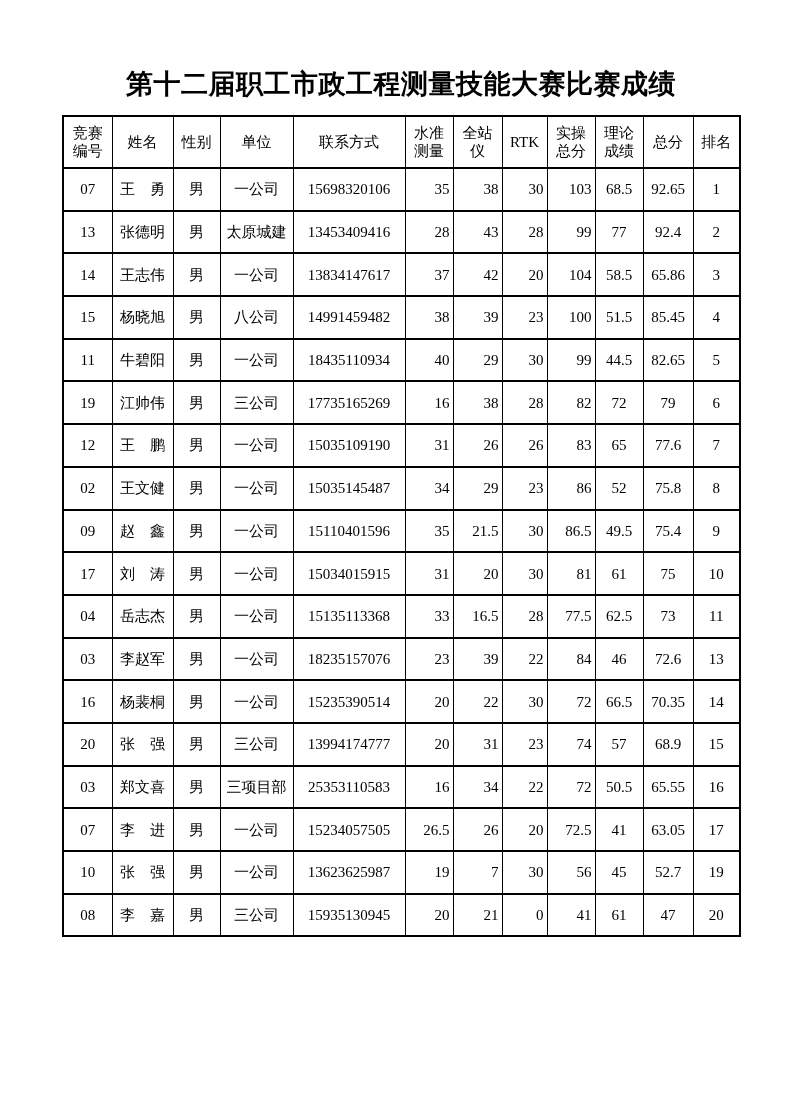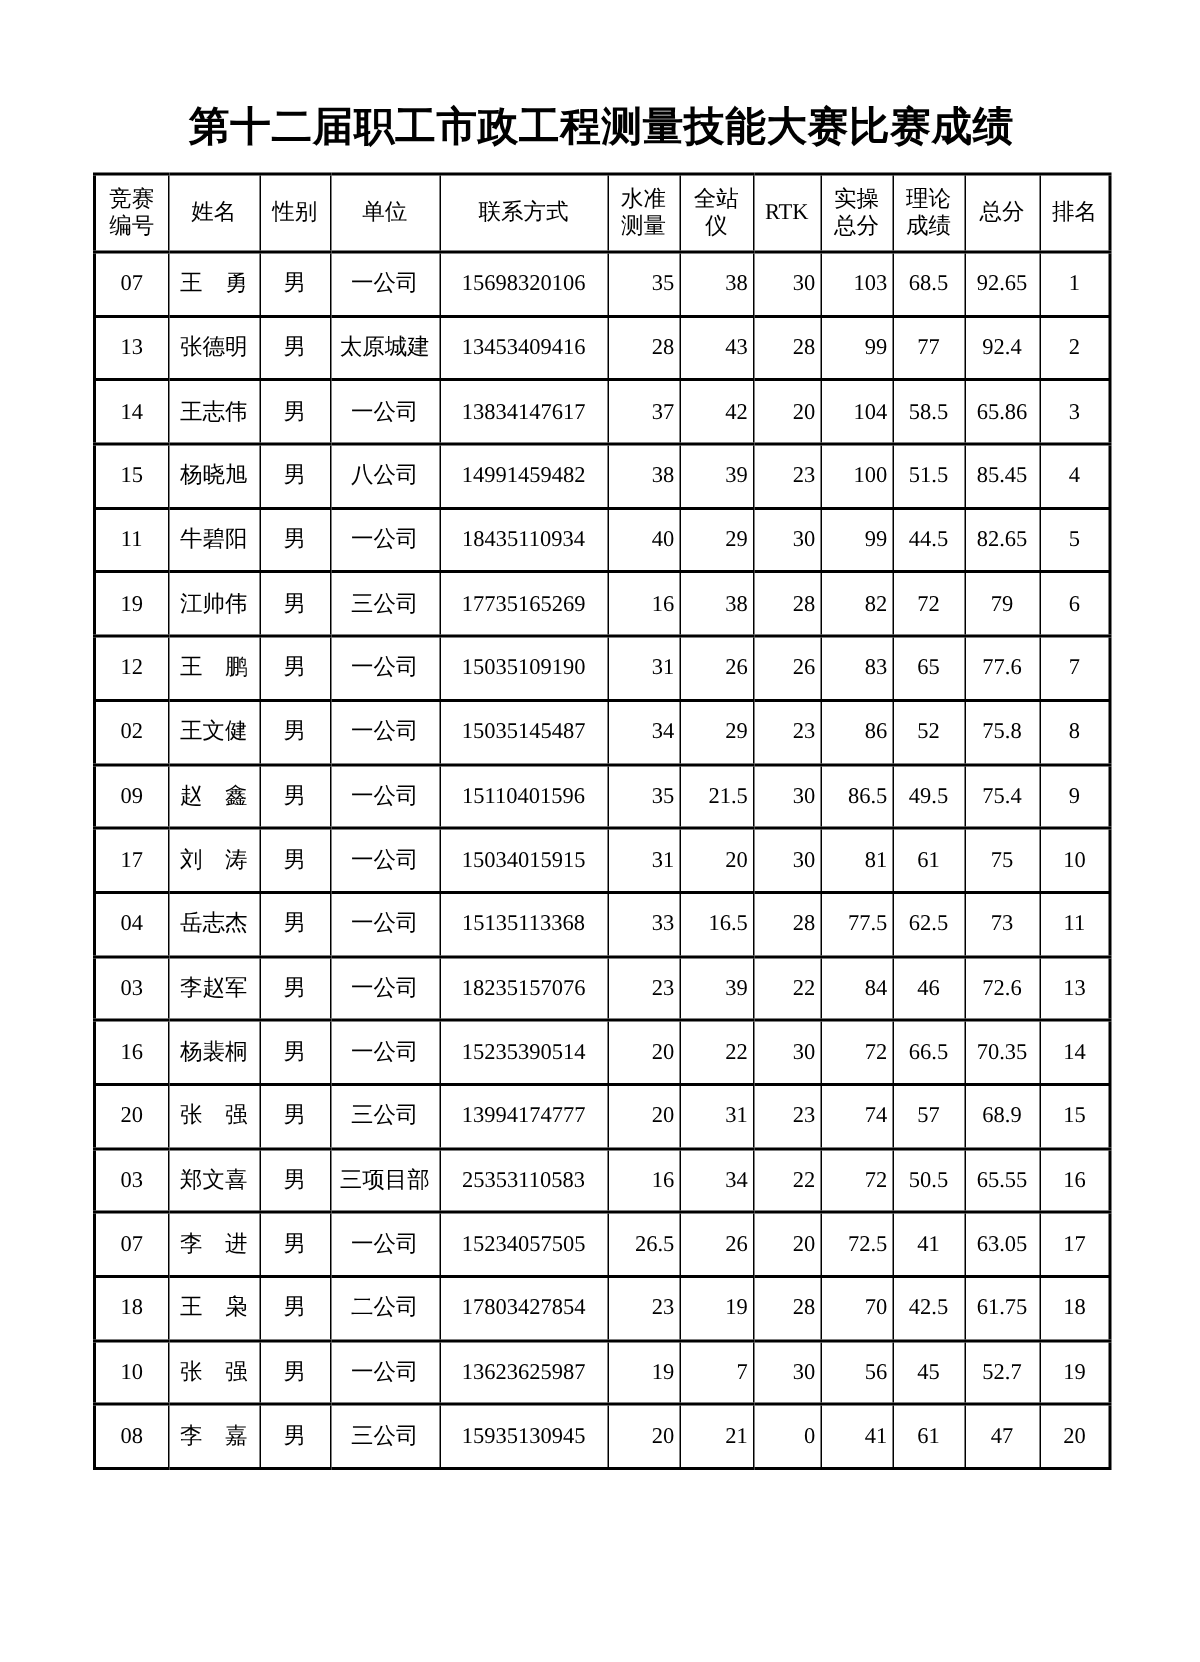--- a/index.html
+++ b/index.html
@@ -337,34 +337,20 @@
           <td>15234057505</td>
           <td>26.5</td>
           <td>26</td>
           <td>20</td>
           <td>72.5</td>
           <td>41</td>
           <td>63.05</td>
           <td>17</td>
         </tr>
         <tr>
-          <td>18</td>
-          <td>王　枭</td>
-          <td>男</td>
-          <td>二公司</td>
-          <td>17803427854</td>
-          <td>23</td>
-          <td>19</td>
-          <td>28</td>
-          <td>70</td>
-          <td>42.5</td>
-          <td>61.75</td>
-          <td>18</td>
-        </tr>
-        <tr>
           <td>10</td>
           <td>张　强</td>
           <td>男</td>
           <td>一公司</td>
           <td>13623625987</td>
           <td>19</td>
           <td>7</td>
           <td>30</td>
           <td>56</td>
           <td>45</td>

